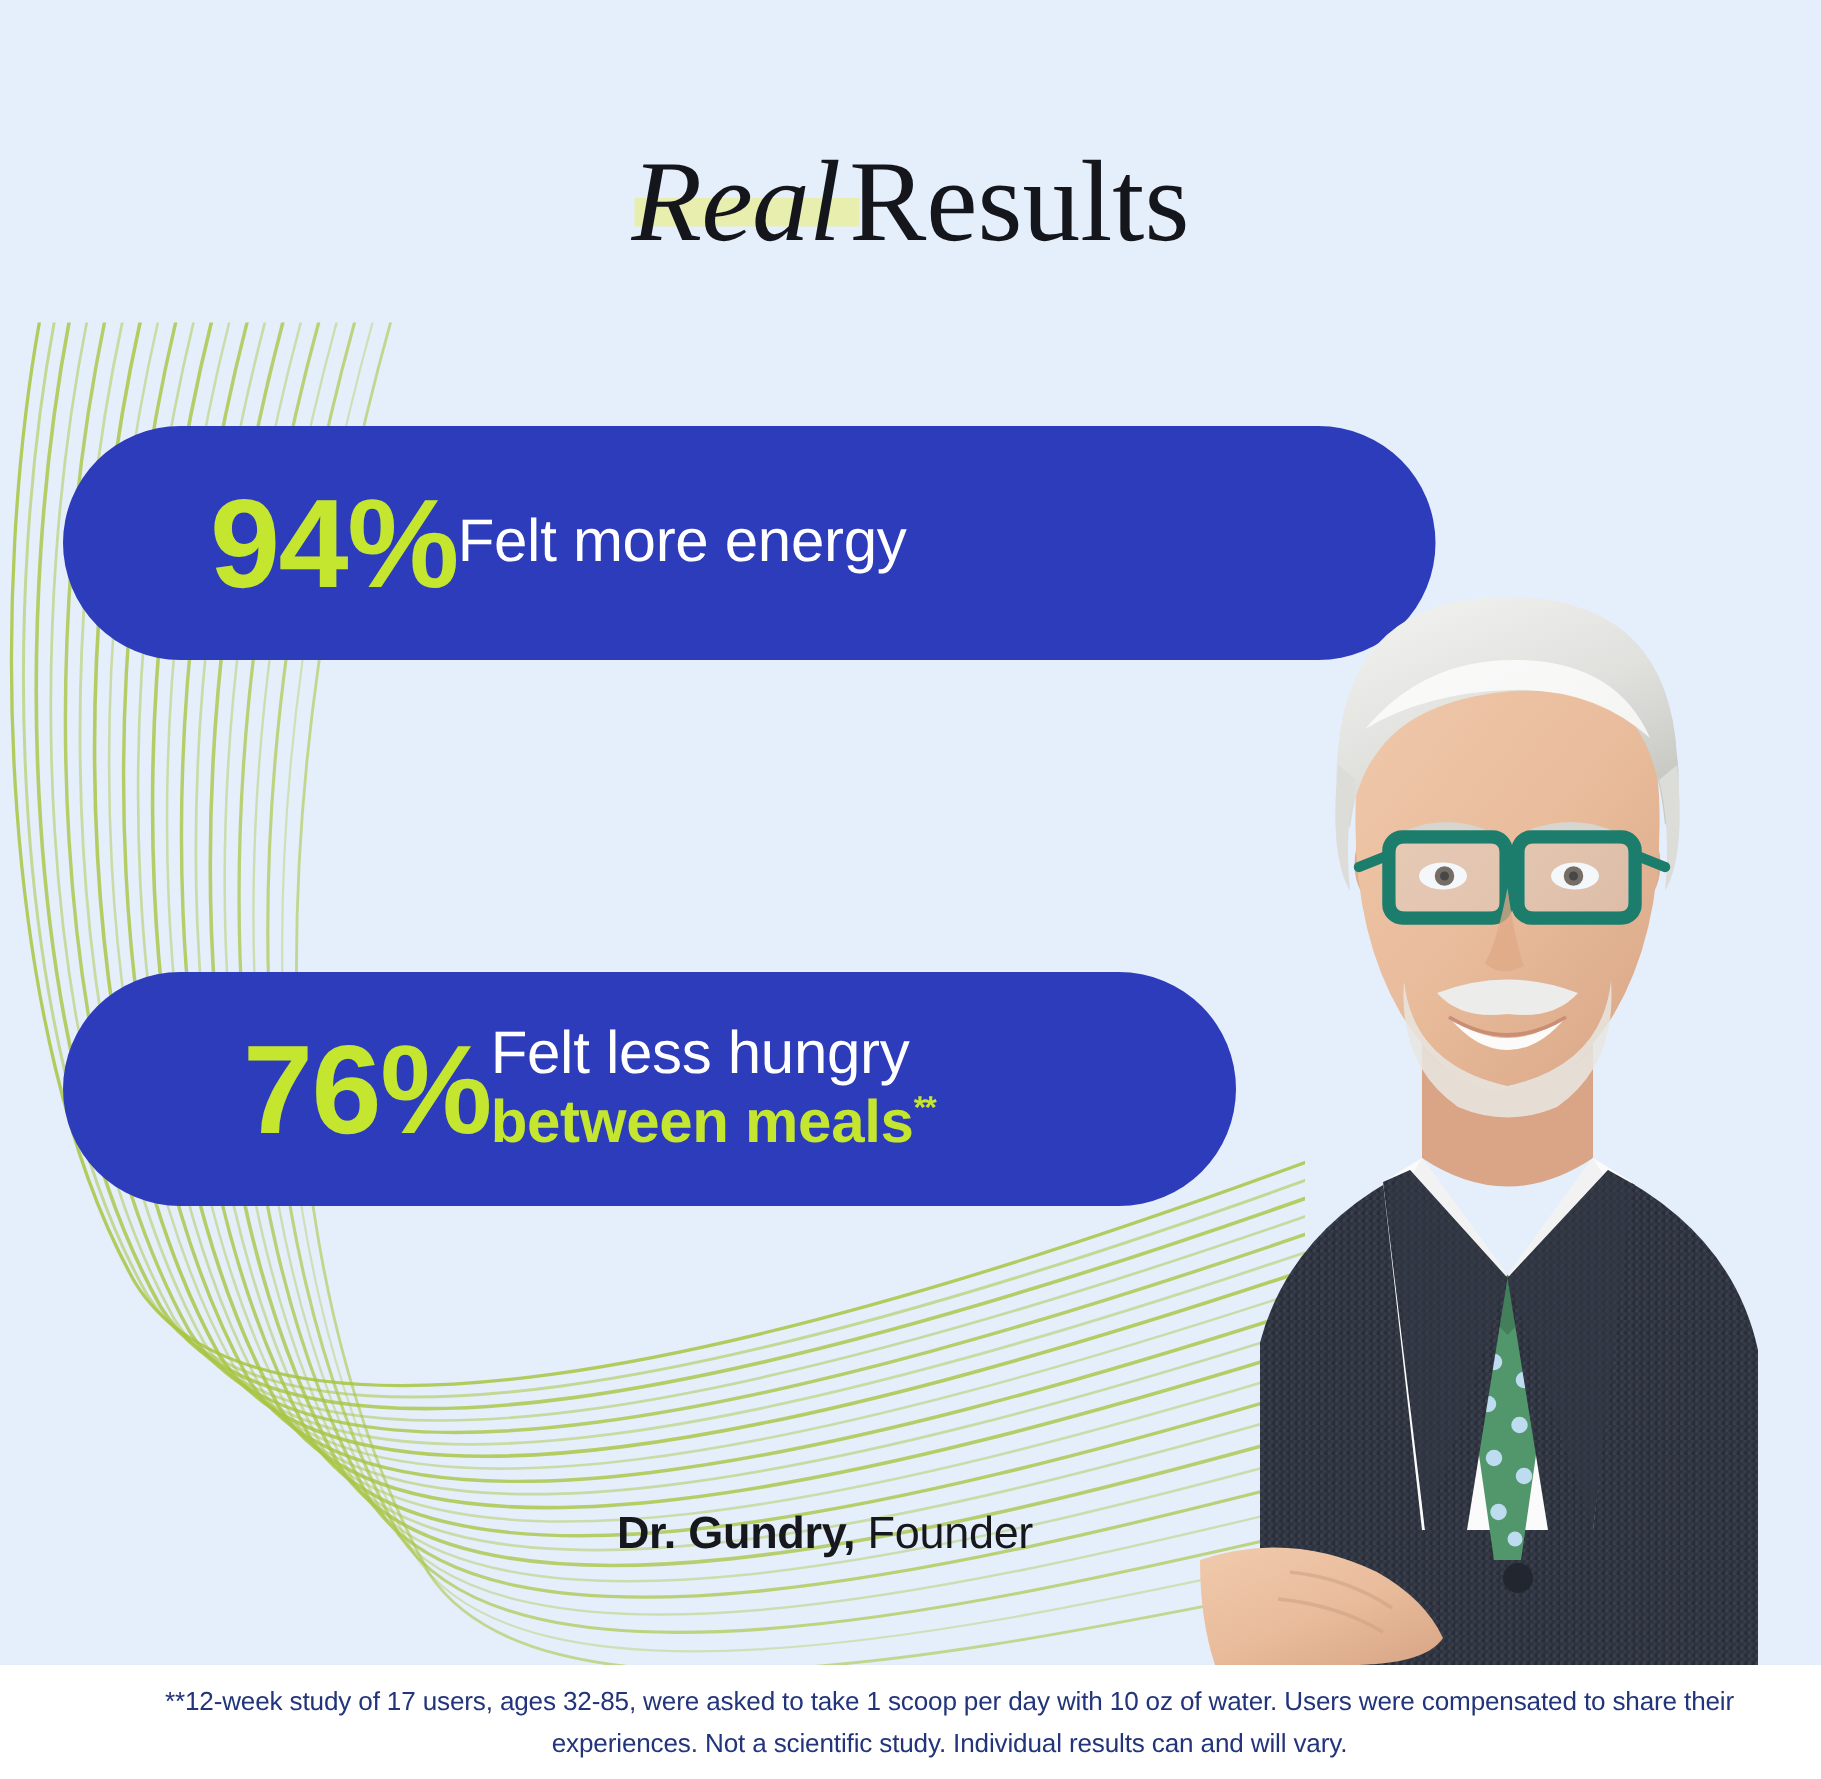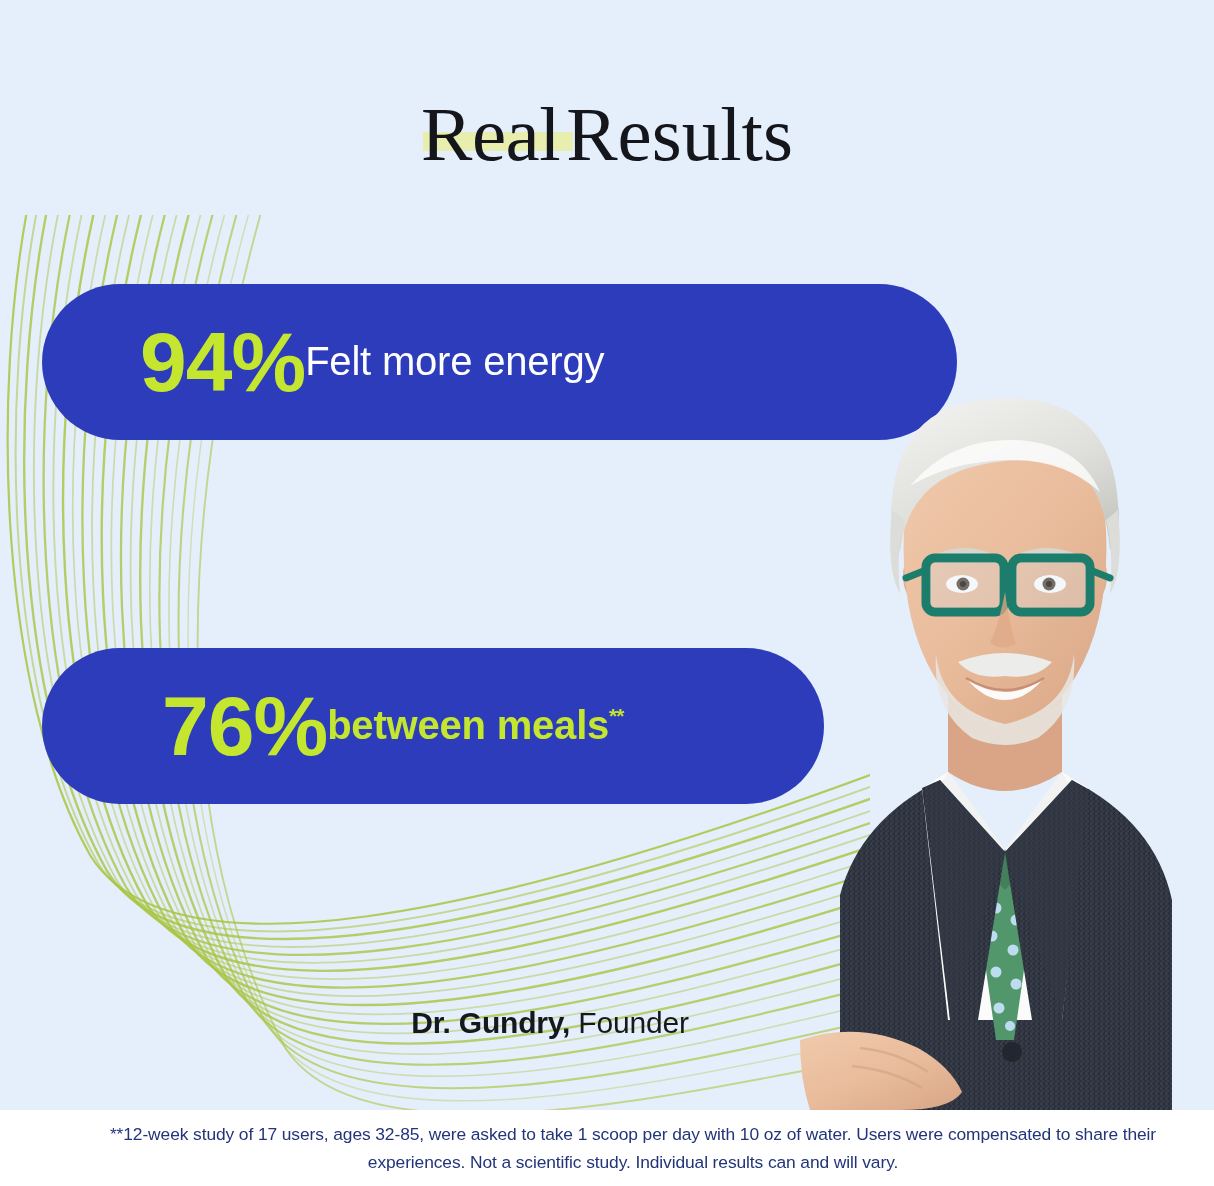--- a/index.html
+++ b/index.html
@@ -62,20 +62,21 @@
     left: 2px;
     top: 36px;
     width: 150px;
     height: 19px;
     background: #e7eeae;
     z-index: 0;
   }
   .title .word-real {
     position: relative;
     z-index: 1;
+    font-style: italic;
     letter-spacing: -0.5px;
     padding-right: 6px;
   }
   .title .word-results {
     position: relative;
     z-index: 1;
     font-style: normal;
     text-align: center;
   }
 
@@ -221,20 +222,21 @@
       <span class="pct">94%</span>
       <span class="stat-text">
         <span class="stat-line-1">Felt more energy</span>
       </span>
     </div>
 
 
     <div class="pill pill-3">
       <span class="pct">76%</span>
       <span class="stat-text">
+        <span class="stat-line-1">Felt less hungry</span>
         <span class="stat-line-2"><span>between meals</span><span class="asterisk">**</span></span>
       </span>
     </div>
 
     <div class="attribution"><span class="name">Dr. Gundry,</span><span class="role"> Founder</span></div>
 
     <svg class="portrait" viewBox="0 0 414 730" preserveAspectRatio="xMidYMin slice">
       <defs>
         <linearGradient id="suitGrad" x1="0" y1="0" x2="1" y2="0.4">
           <stop offset="0%" stop-color="#2f3440"></stop>

